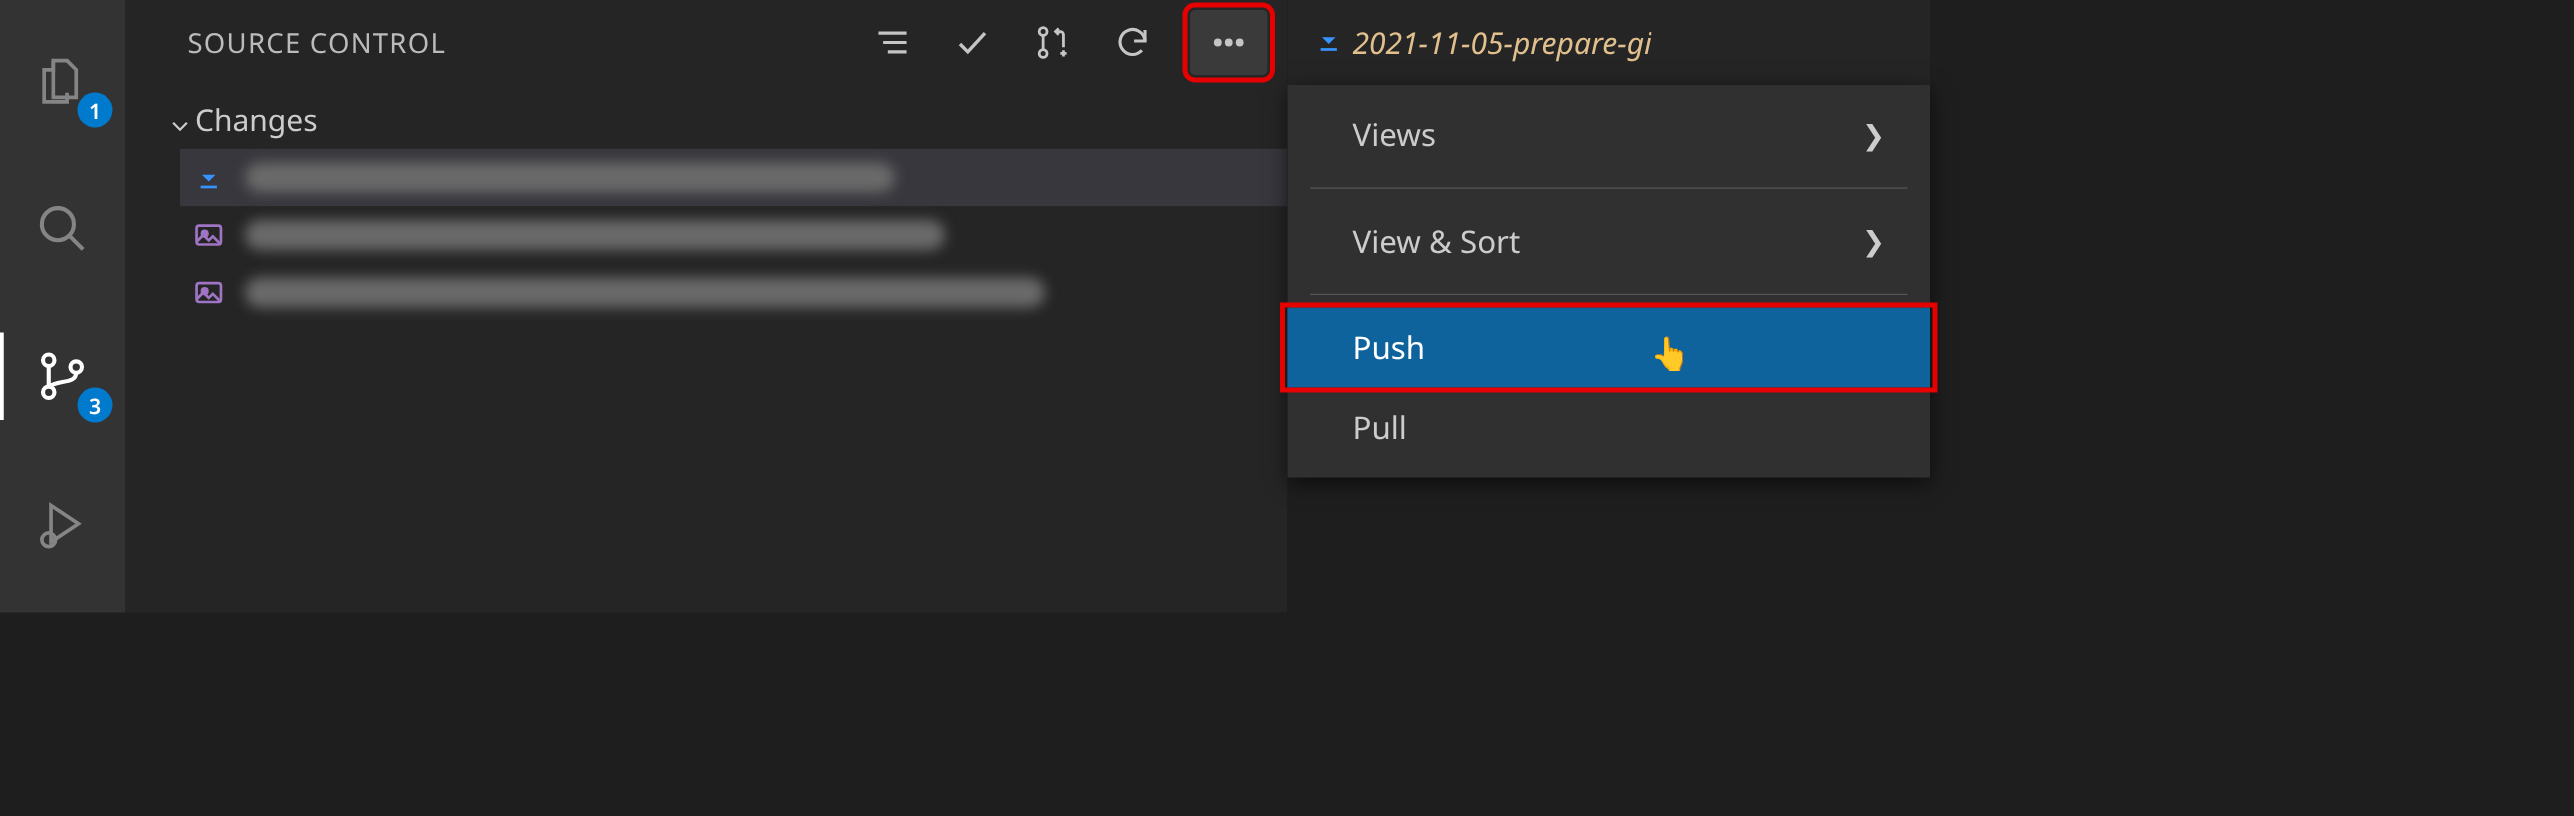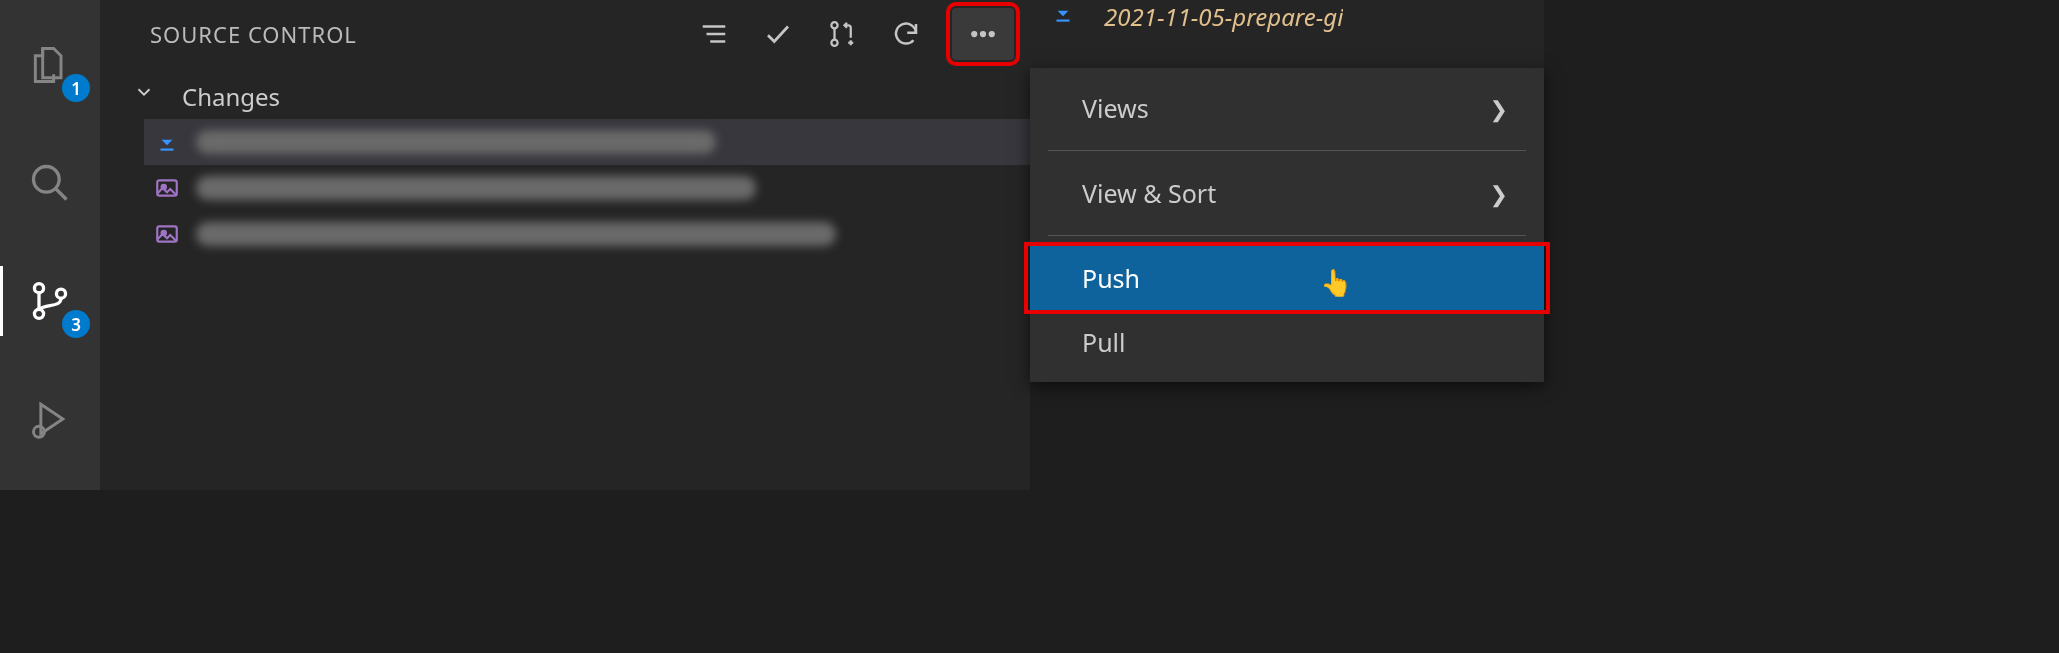--- a/index.html
+++ b/index.html
@@ -117,22 +117,22 @@
     color: #cccccc;
     font-size: 23px;
     padding: 0 14px;
     outline: none;
   }
   .commit-input::placeholder { color: #8a8a8a; }
 
   
   .section-header {
     display: flex;
-    align-items: flex-start;
-    gap: 26px;
+    align-items: flex-end;
+    gap: 0;
     padding: 12px 14px 6px 32px;
     font-size: 24px;
     color: #cccccc;
   }
   .chevron {
     width: 24px; height: 24px;
     display:inline-flex;align-items:center;justify-content:center;
   }
 
   .file-list { padding-left: 44px; }
@@ -159,23 +159,23 @@
   
   .editor-area {
     flex: 1;
     background: #1e1e1e;
     position: relative;
   }
   .tab-bar {
     height: 68px;
     background: #252526;
     display:flex;
-    align-items:flex-start;
+    align-items:center;
     padding-left: 20px;
-    gap: 28px;
+    gap: 6px;
   }
   .tab-incoming-icon { color:#3794ff; }
   .tab-label {
     font-size: 24px;
     color: #e2c08d;
     font-style: italic;
     white-space: nowrap;
     overflow: hidden;
   }
 

